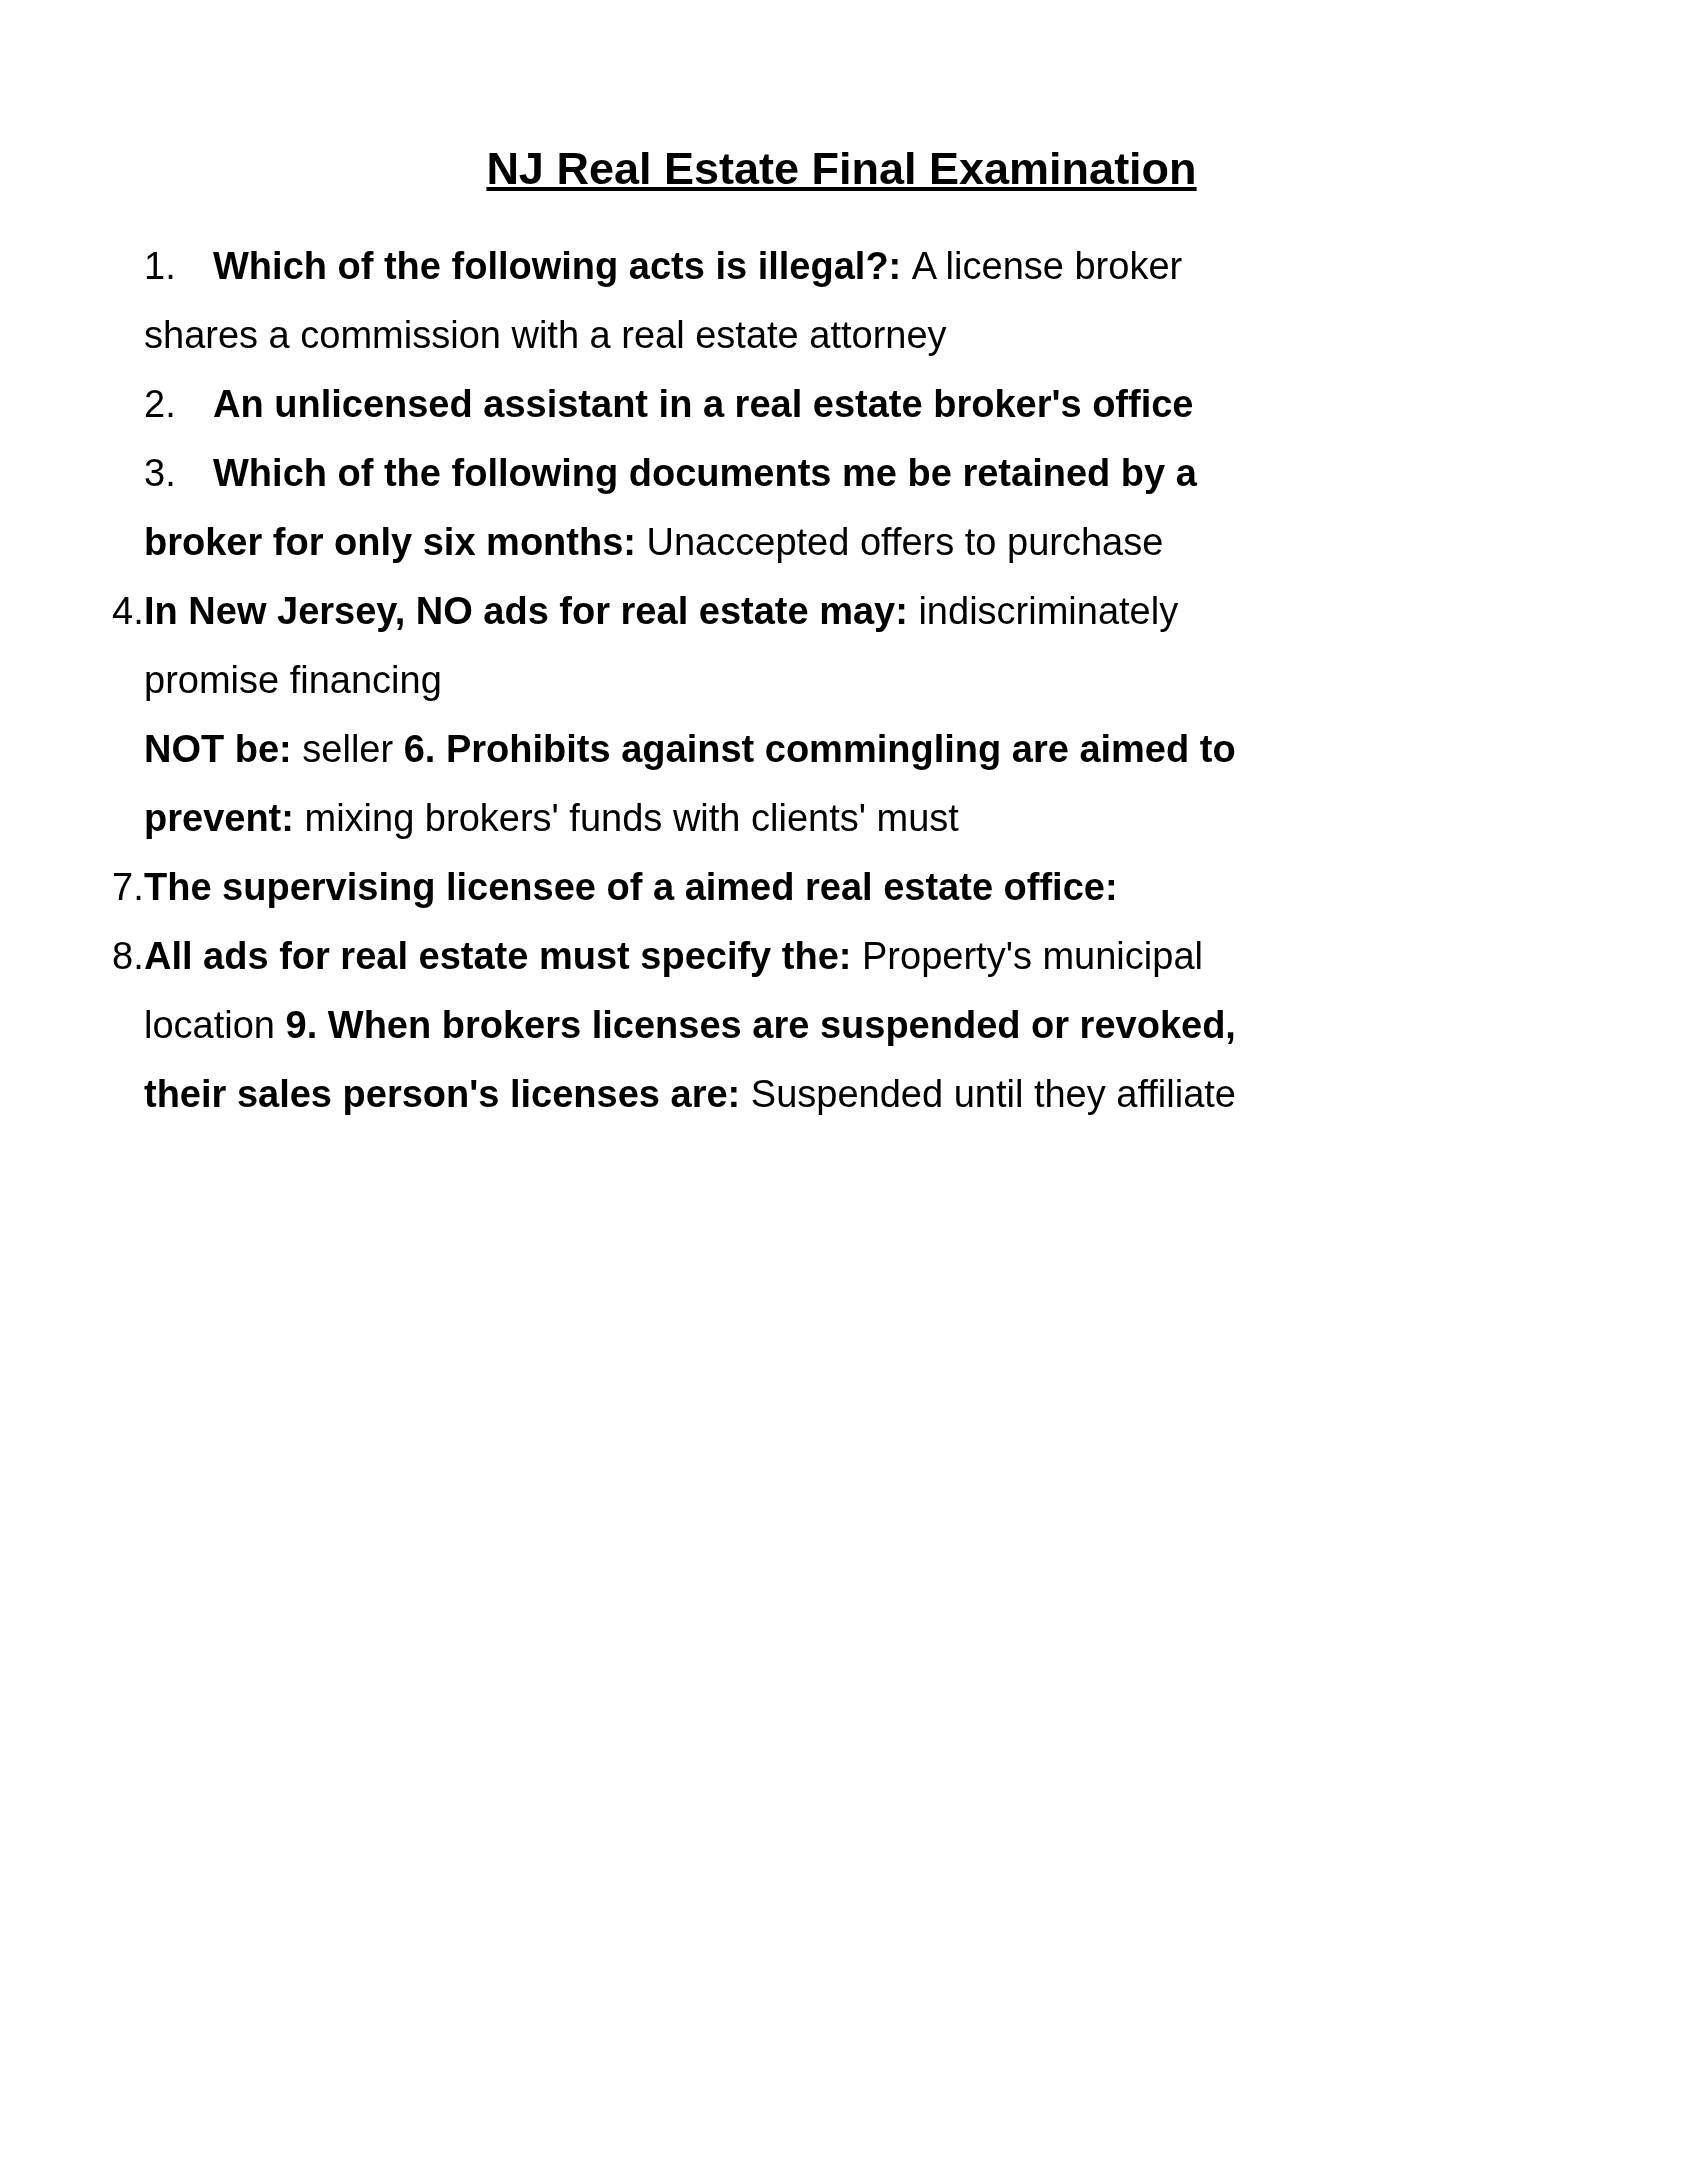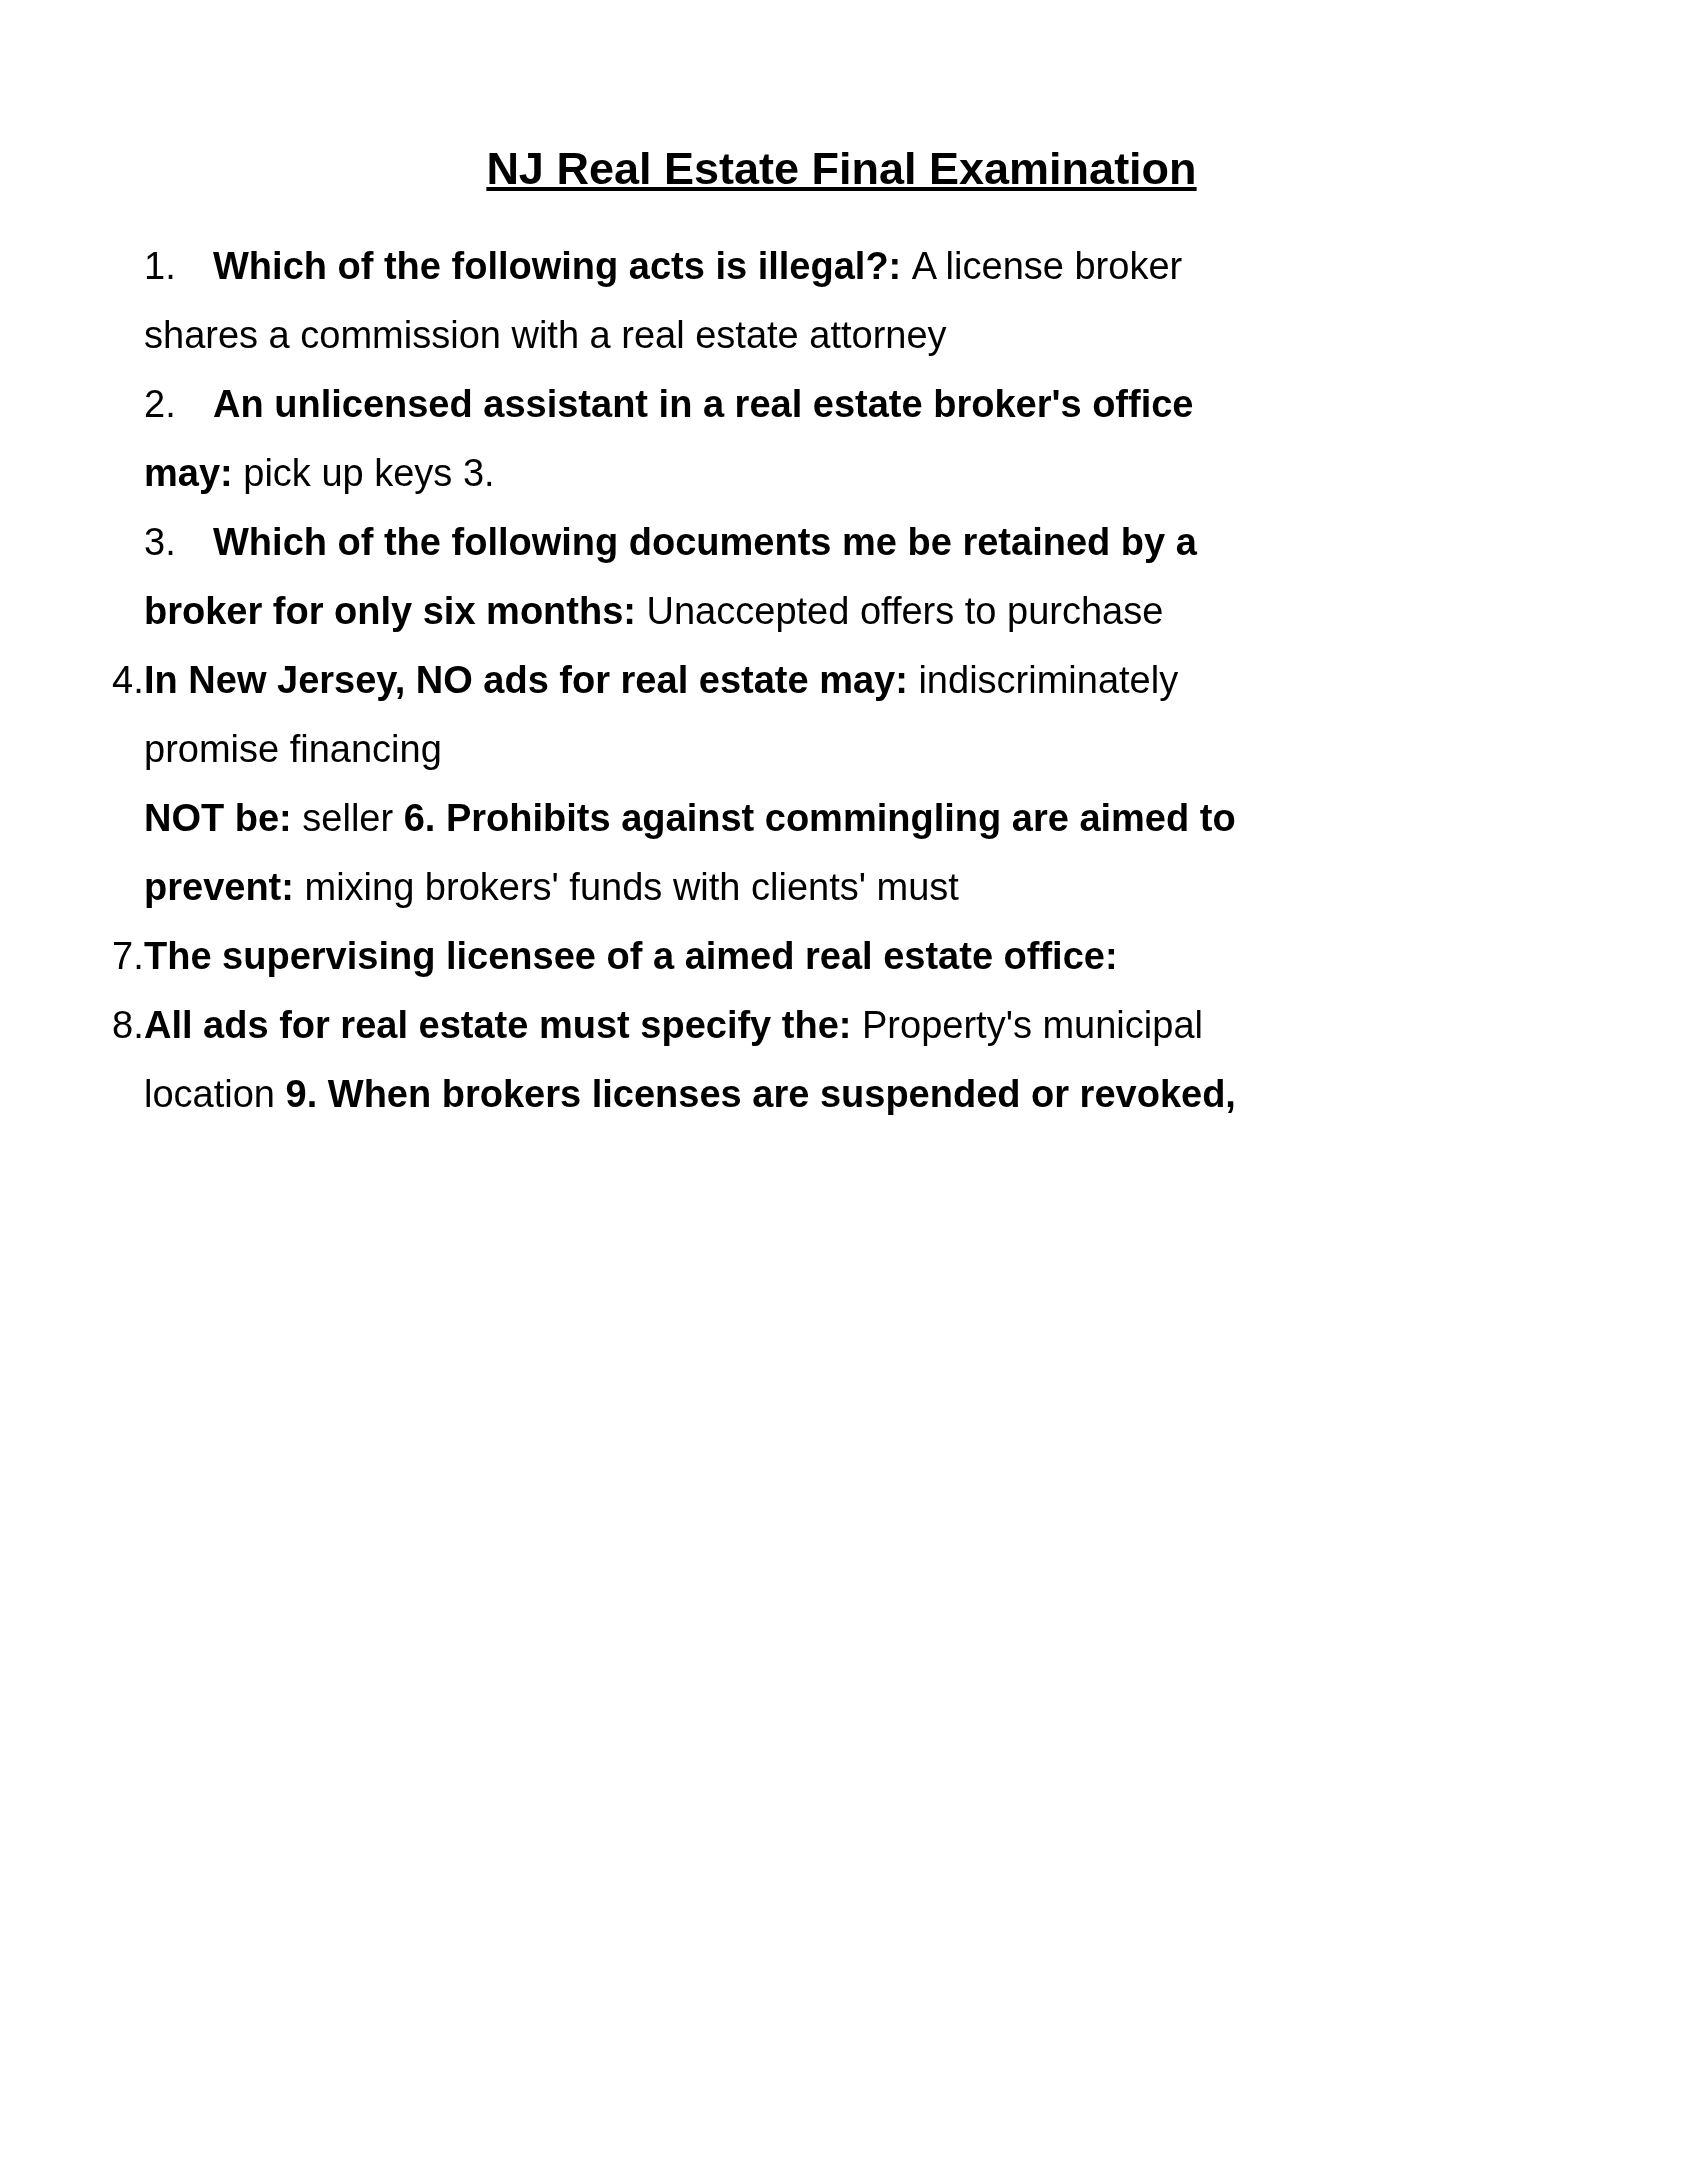--- a/index.html
+++ b/index.html
@@ -61,36 +61,36 @@
 
 <div class="page">
   <h1 class="title">NJ Real Estate Final Examination</h1>
   <div class="items" id="items">
       <div class="item tabbed">
         <div class="line first"><span class="marker">1.</span><span class="seg bold">Which of the following acts is illegal?: </span><span class="seg">A license broker</span></div>
         <div class="line"><span class="seg">shares a commission with a real estate attorney</span></div>
       </div>
       <div class="item tabbed">
         <div class="line first"><span class="marker">2.</span><span class="seg bold">An unlicensed assistant in a real estate broker's office</span></div>
-        <div class="line"><span class="seg bold">may: </span><span class="seg">pick up keys 3.</span></div>
       </div>
       <div class="item tabbed">
         <div class="line first"><span class="marker">3.</span><span class="seg bold">Which of the following documents me be retained by a</span></div>
         <div class="line"><span class="seg bold">broker for only six months: </span><span class="seg">Unaccepted offers to purchase</span></div>
       </div>
       <div class="item hanging">
         <div class="line first"><span class="marker">4.</span><span class="seg bold">In New Jersey, NO ads for real estate may: </span><span class="seg">indiscriminately</span></div>
         <div class="line"><span class="seg">promise financing</span></div>
       </div>
       <div class="item hanging">
         <div class="line"><span class="seg bold">NOT be: </span><span class="seg">seller </span><span class="seg bold">6. Prohibits against commingling are aimed to</span></div>
         <div class="line"><span class="seg bold">prevent: </span><span class="seg">mixing brokers' funds with clients' must</span></div>
       </div>
       <div class="item hanging">
         <div class="line first"><span class="marker">7.</span><span class="seg bold">The supervising licensee of a aimed real estate office:</span></div>
       </div>
       <div class="item hanging">
         <div class="line first"><span class="marker">8.</span><span class="seg bold">All ads for real estate must specify the: </span><span class="seg">Property's municipal</span></div>
         <div class="line"><span class="seg">location </span><span class="seg bold">9. When brokers licenses are suspended or revoked,</span></div>
+        <div class="line"><span class="seg bold">their sales person's licenses are: </span><span class="seg">Suspended until they affiliate</span></div>
       </div>
     </div>
 </div>
 
 
 </body></html>

